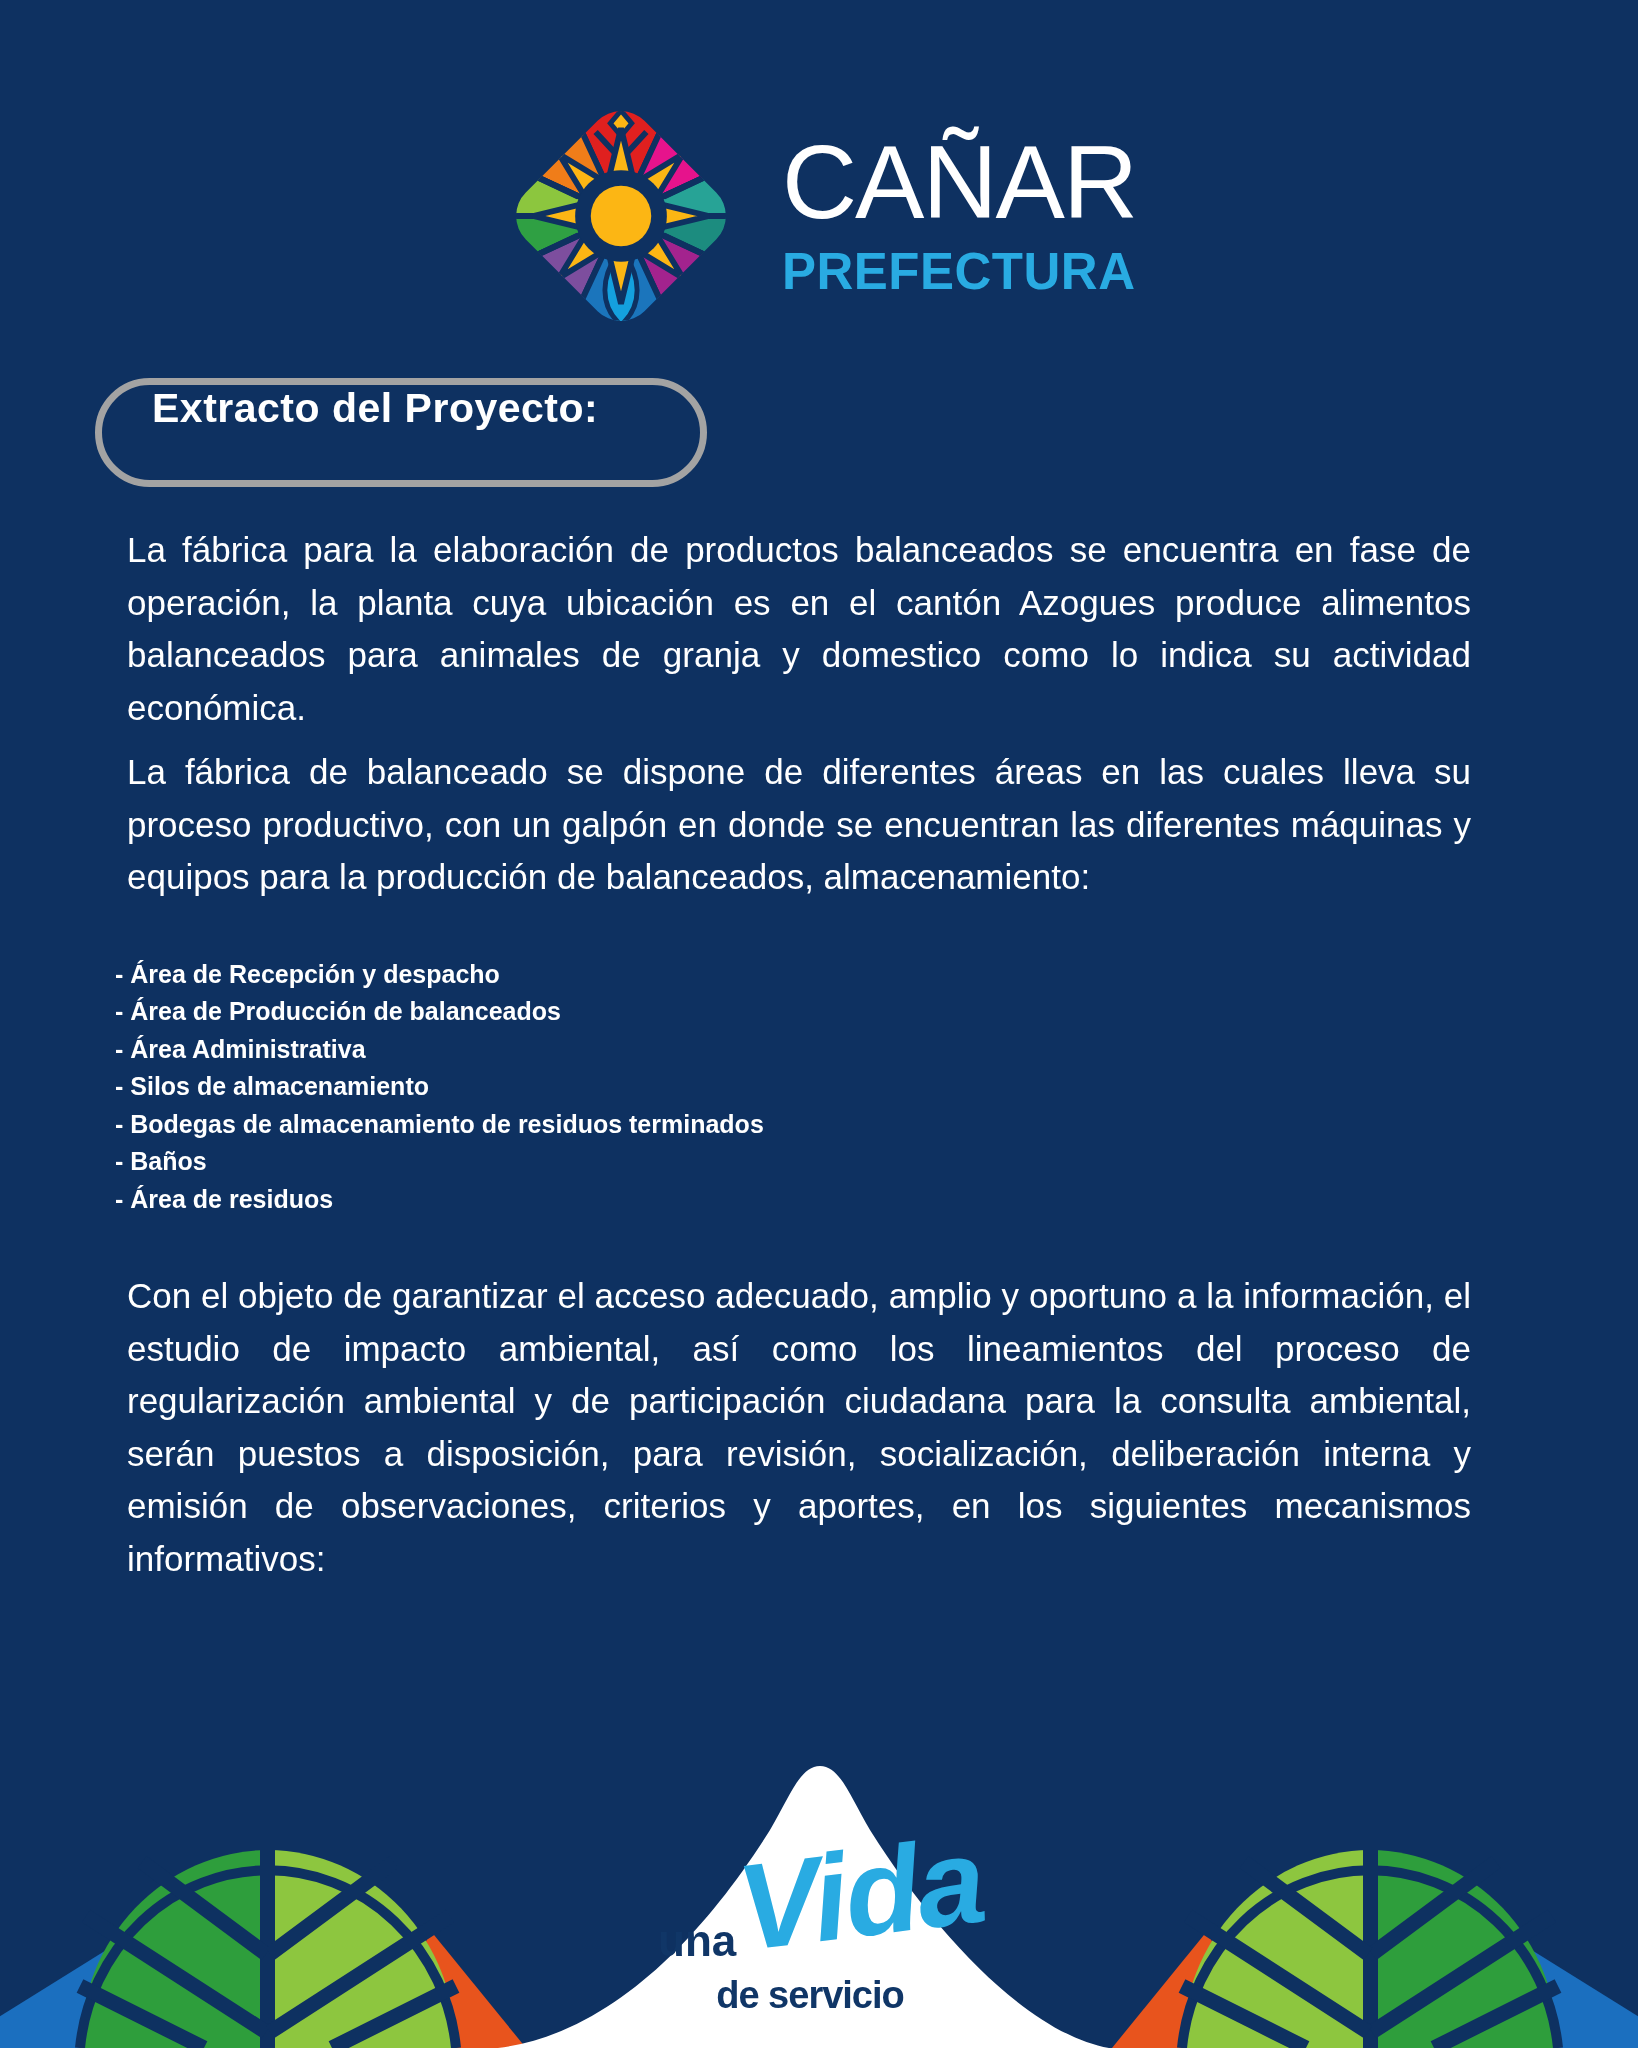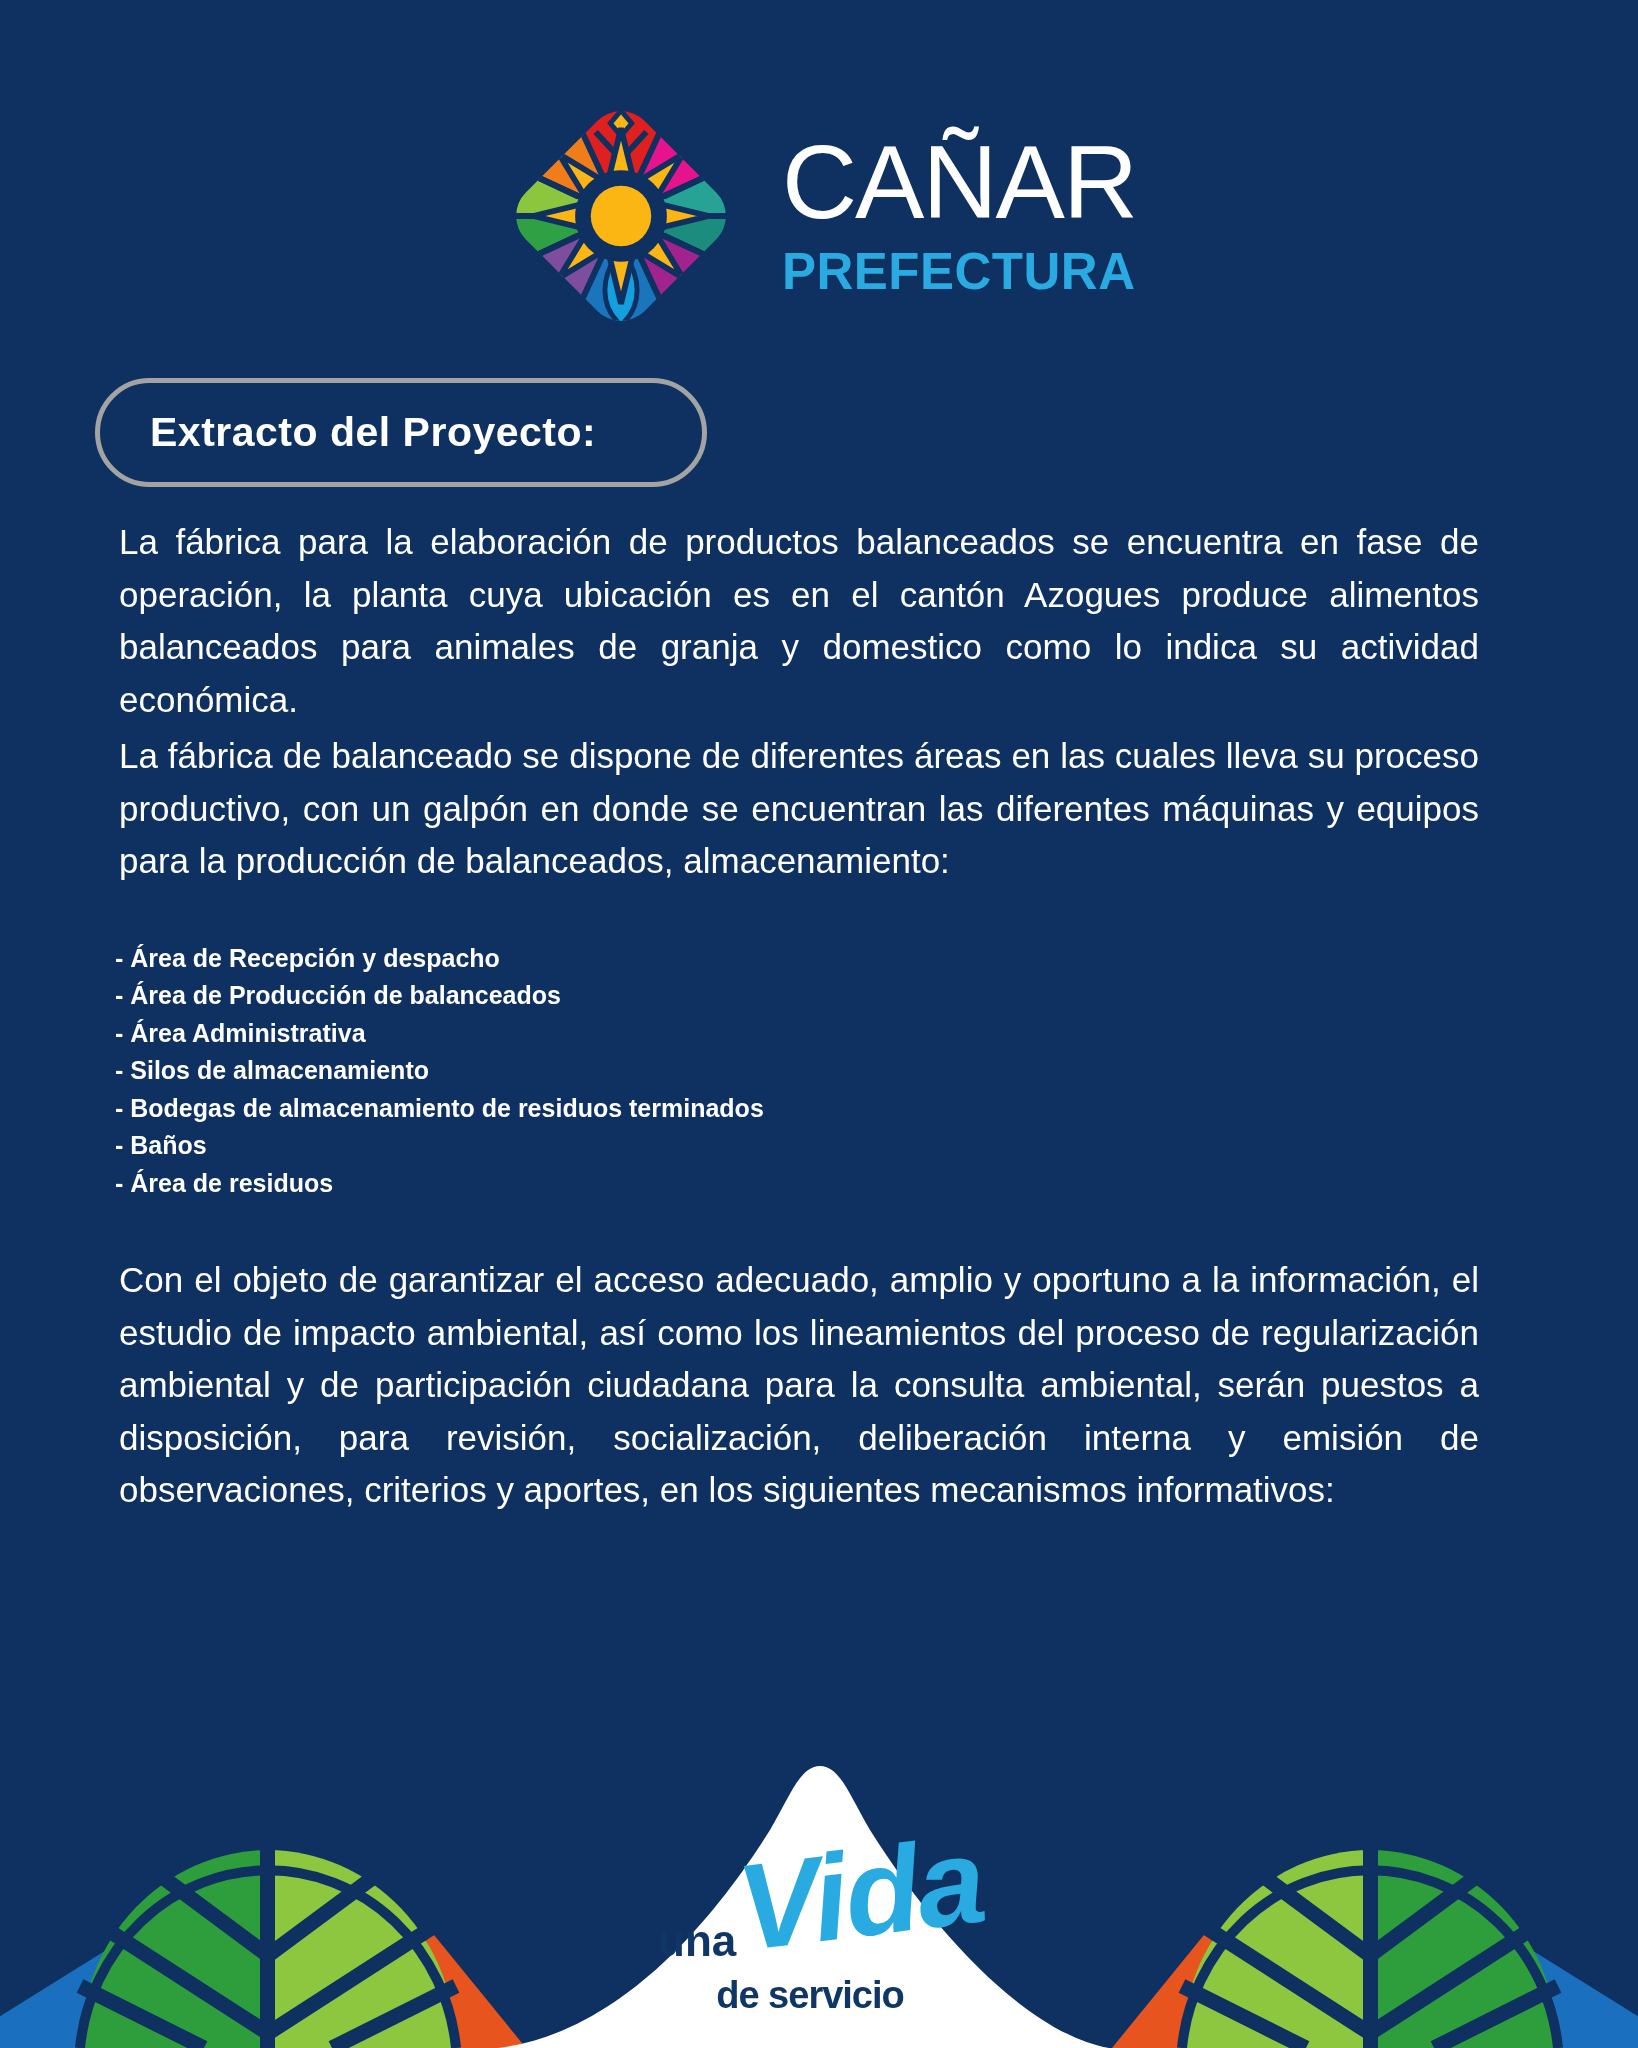--- a/index.html
+++ b/index.html
@@ -20,35 +20,35 @@
     letter-spacing:-2px;
   }
   .brand-sub{
     color:#29ABE2;font-weight:700;font-size:51px;line-height:1.0;
     letter-spacing:0.5px;margin-top:16px;
   }
 
   
   .title-pill{
     position:absolute;left:95px;top:378px;width:612px;height:109px;
-    border:5px solid #a3a3a3;border-radius:56px;
+    border:7px solid #a3a3a3;border-radius:56px;
     box-sizing:border-box;
-    display:flex;align-items:center;
+    display:flex;align-items:flex-start;
   }
   .title-pill span{
     color:#FFFFFF;font-weight:700;font-size:41px;letter-spacing:0.5px;
     padding-left:50px;
   }
 
   
   .content{
     position:absolute;left:115px;top:512px;width:1368px;
     color:#FFFFFF;font-size:35px;line-height:1.50;
   }
-  .content p{margin:4px;text-align:justify;}
+  .content p{margin:12px;text-align:justify;}
   .areas{
     list-style:none;margin:52px 0 52px 0;padding:0;
     font-weight:700;font-size:25px;line-height:1.5;
   }
   .areas li{margin:0;}
 
   
   .mountain{position:absolute;left:430px;top:1750px;width:760px;height:298px;}
   .tree{position:absolute;top:1836px;width:540px;height:212px;}
   .tree.left{left:-6px;}

